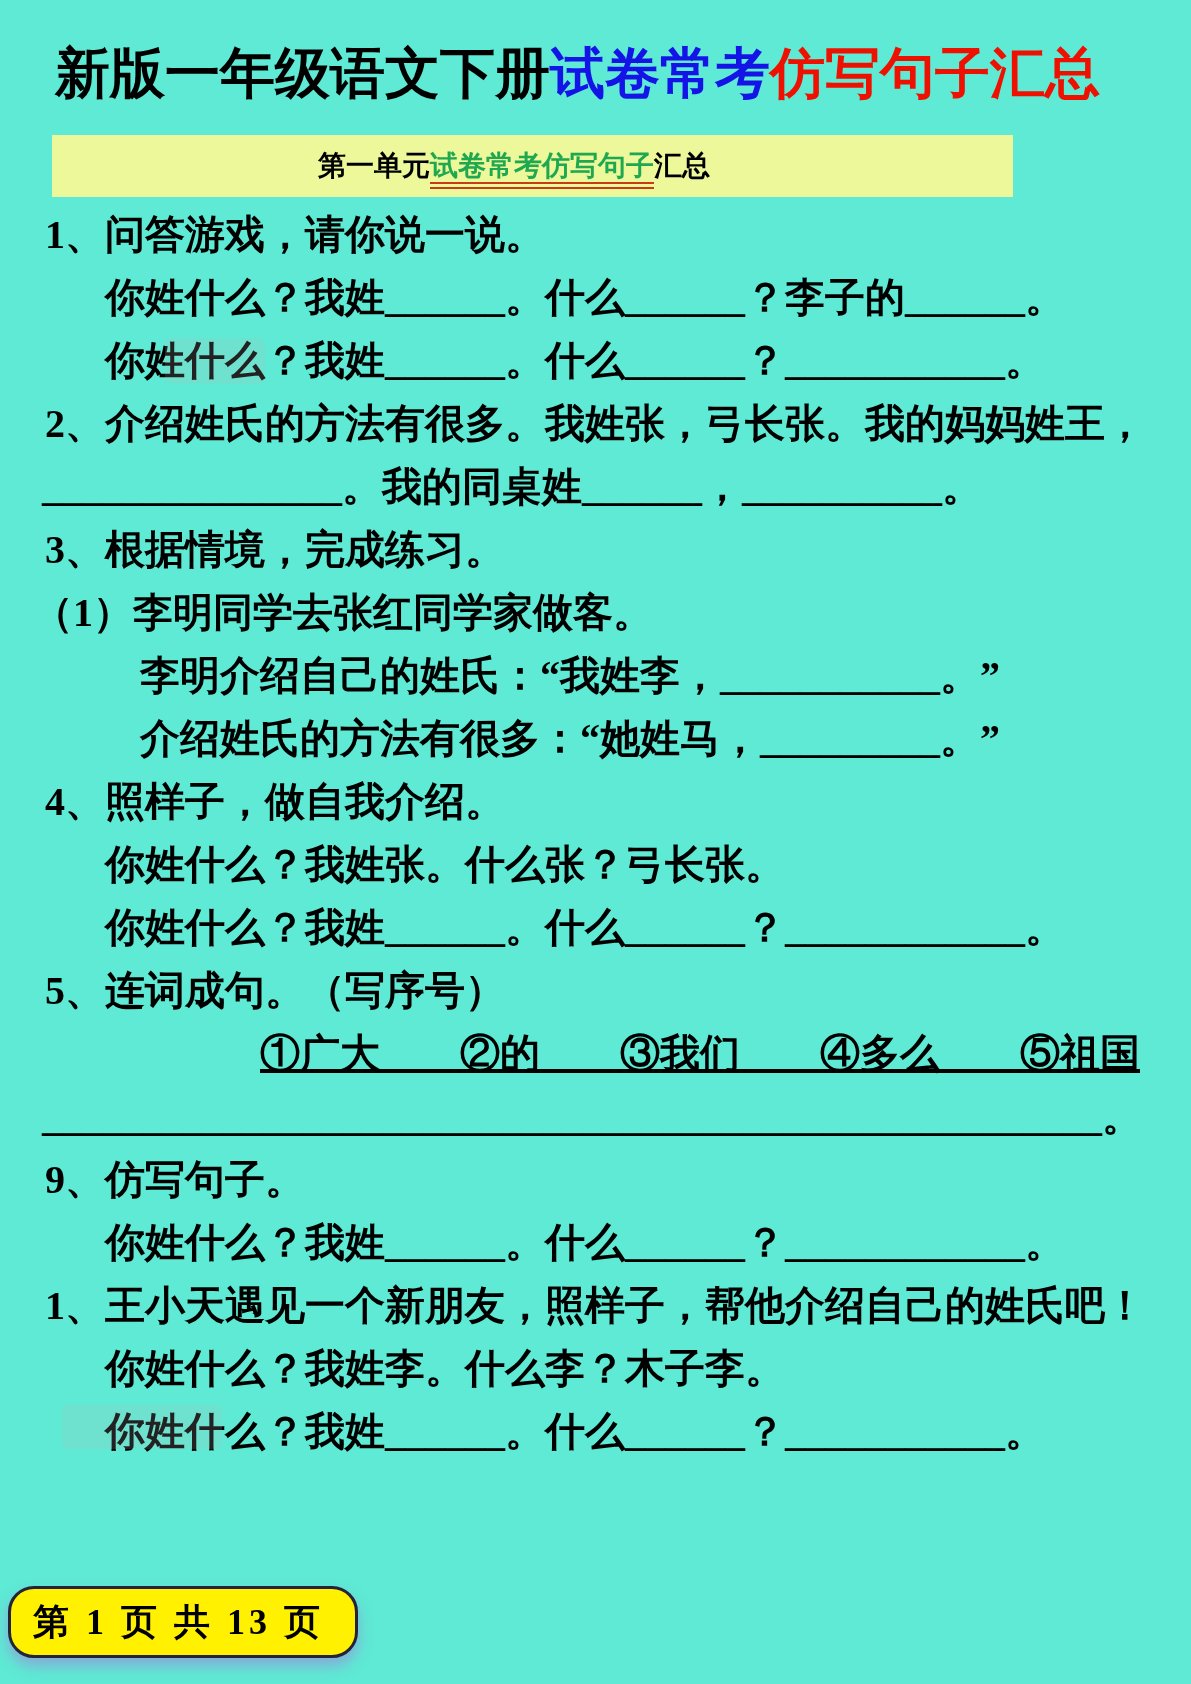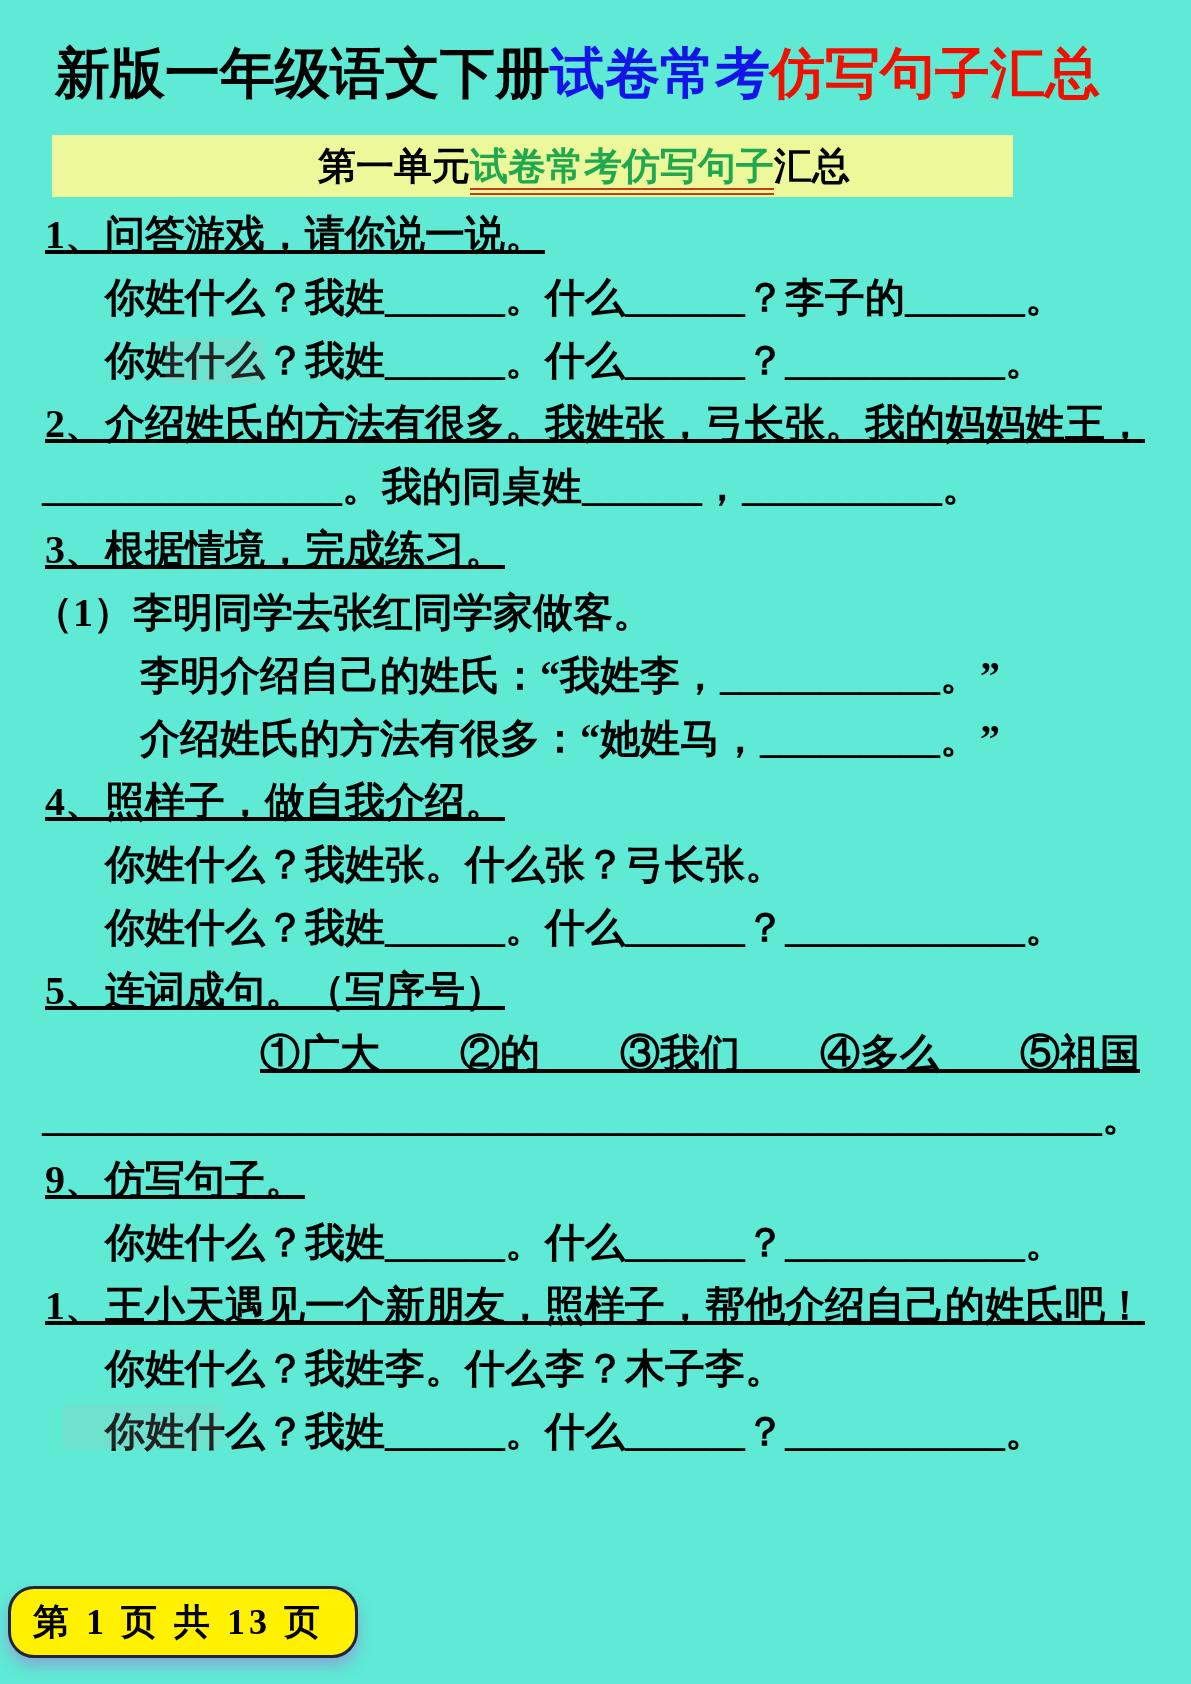--- a/index.html
+++ b/index.html
@@ -26,42 +26,42 @@
   .t-red   { color: #ee1100; }
   
   .band {
     margin: 26px 0 0 52px;
     width: 961px;
     height: 62px;
     background: #edf89b;
   }
   .band-inner {
     margin-left: 266px;
-    font-size: 38px;
+    font-size: 28px;
     line-height: 62px;
     font-weight: 700;
     white-space: nowrap;
   }
   .hl {
     color: #1fa84f;
     border-bottom: 7px double #c63c16;
     padding-bottom: 1px;
   }
   
   .content {
     padding: 6px 30px 0 30px;
   }
   .line {
     height: 63px;
     line-height: 63px;
     font-size: 40px;
     font-weight: 600;
     white-space: nowrap;
   }
-  .n      { margin-left: 15px; text-decoration: underline;  }  
+  .n      { margin-left: 15px;  }  
   .i1     { margin-left: 75px;  }  
   .i2     { margin-left: 110px; }  
   .i3     { margin-left: 230px; text-decoration: underline; }  
   .flush  { margin-left: 12px;     }  
   .paren  { margin-left: 3px;   }
   
   .footer {
     position: absolute;
     left: 0; right: 0;
     top: 1586px;

